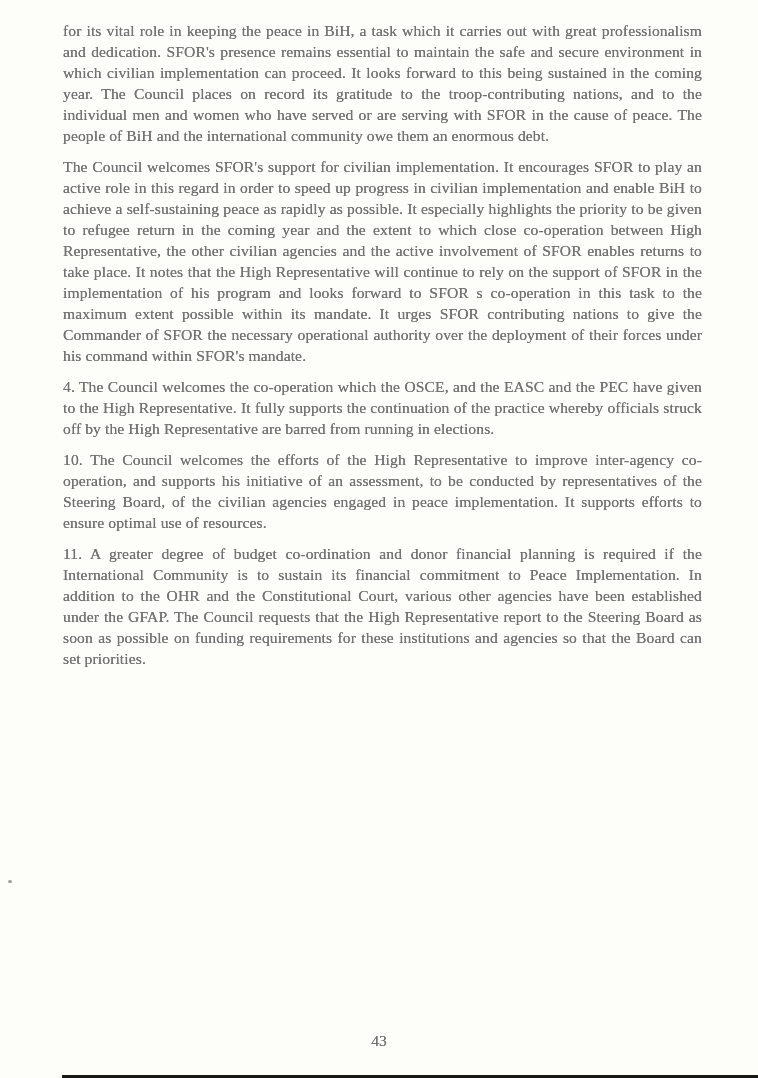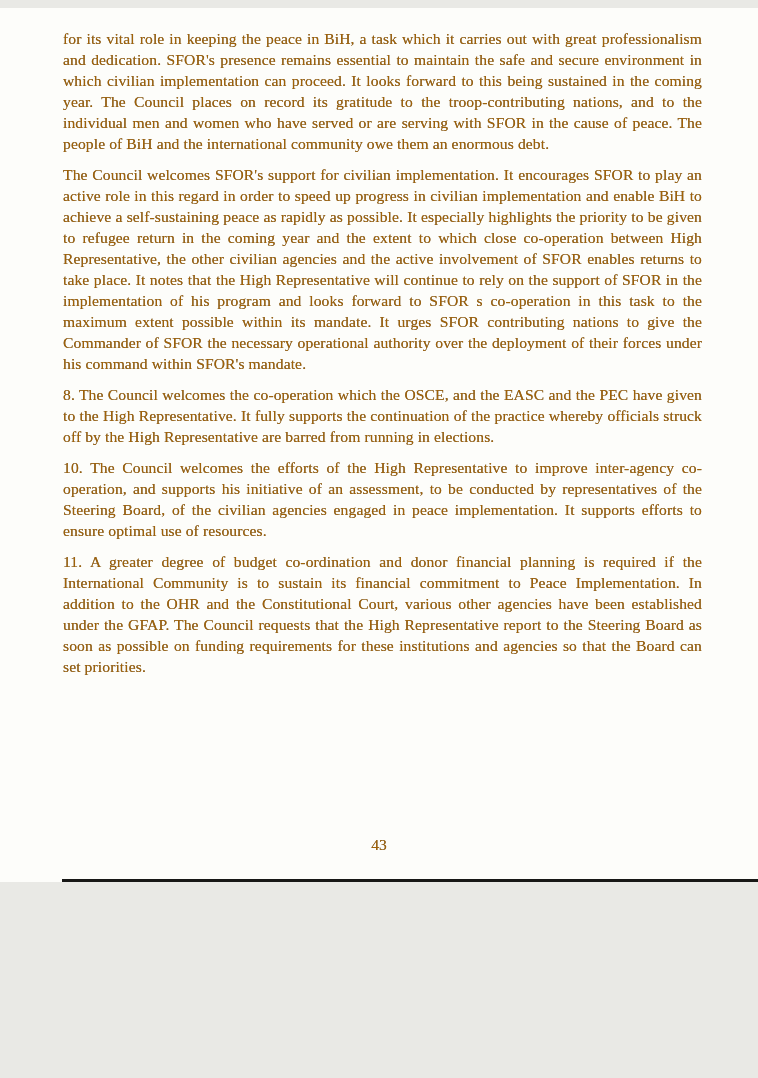--- a/index.html
+++ b/index.html
@@ -4,24 +4,24 @@
 <style>
   * { box-sizing: border-box; }
   html, body {
     margin: 0;
     padding: 0;
     background: #e9e9e5;
   }
   .page {
     position: relative;
     width: 758px;
-    height: 874px;
-    margin: 8px auto;
+    height: 1078px;
+    margin: 0 auto;
     background: #fdfdfa;
-    color: #a16207;
+    color: #737373;
     font-family: "Liberation Serif", "DejaVu Serif", serif;
     overflow: hidden;
   }
   .text-block {
     position: absolute;
     top: 20px;
     left: 63px;
     width: 639px;
   }
   .text-block p {
@@ -63,21 +63,21 @@
   }
 </style>
 </head>
 <body>
 
 <div class="page">
 
   <article class="text-block">
     <p>for its vital role in keeping the peace in BiH, a task which it carries out with great professionalism and dedication. SFOR's presence remains essential to maintain the safe and secure environment in which civilian implementation can proceed. It looks forward to this being sustained in the coming year. The Council places on record its gratitude to the troop-contributing nations, and to the individual men and women who have served or are serving with SFOR in the cause of peace. The people of BiH and the international community owe them an enormous debt.</p>
     <p>The Council welcomes SFOR's support for civilian implementation. It encourages SFOR to play an active role in this regard in order to speed up progress in civilian implementation and enable BiH to achieve a self-sustaining peace as rapidly as possible. It especially highlights the priority to be given to refugee return in the coming year and the extent to which close co-operation between High Representative, the other civilian agencies and the active involvement of SFOR enables returns to take place. It notes that the High Representative will continue to rely on the support of SFOR in the implementation of his program and looks forward to SFOR s co-operation in this task to the maximum extent possible within its mandate. It urges SFOR contributing nations to give the Commander of SFOR the necessary operational authority over the deployment of their forces under his command within SFOR's mandate.</p>
-    <p>8. The Council welcomes the co-operation which the OSCE, and the EASC and the PEC have given to the High Representative. It fully supports the continuation of the practice whereby officials struck off by the High Representative are barred from running in elections.</p>
+    <p>4. The Council welcomes the co-operation which the OSCE, and the EASC and the PEC have given to the High Representative. It fully supports the continuation of the practice whereby officials struck off by the High Representative are barred from running in elections.</p>
     <p>10. The Council welcomes the efforts of the High Representative to improve inter-agency co-operation, and supports his initiative of an assessment, to be conducted by representatives of the Steering Board, of the civilian agencies engaged in peace implementation. It supports efforts to ensure optimal use of resources.</p>
     <p>11. A greater degree of budget co-ordination and donor financial planning is required if the International Community is to sustain its financial commitment to Peace Implementation. In addition to the OHR and the Constitutional Court, various other agencies have been established under the GFAP. The Council requests that the High Representative report to the Steering Board as soon as possible on funding requirements for these institutions and agencies so that the Board can set priorities.</p>
   </article>
 
   <footer class="page-footer">
     <span class="page-number">43</span>
   </footer>
 
   <div class="scan-speck"></div>
   <div class="scan-edge"></div>

